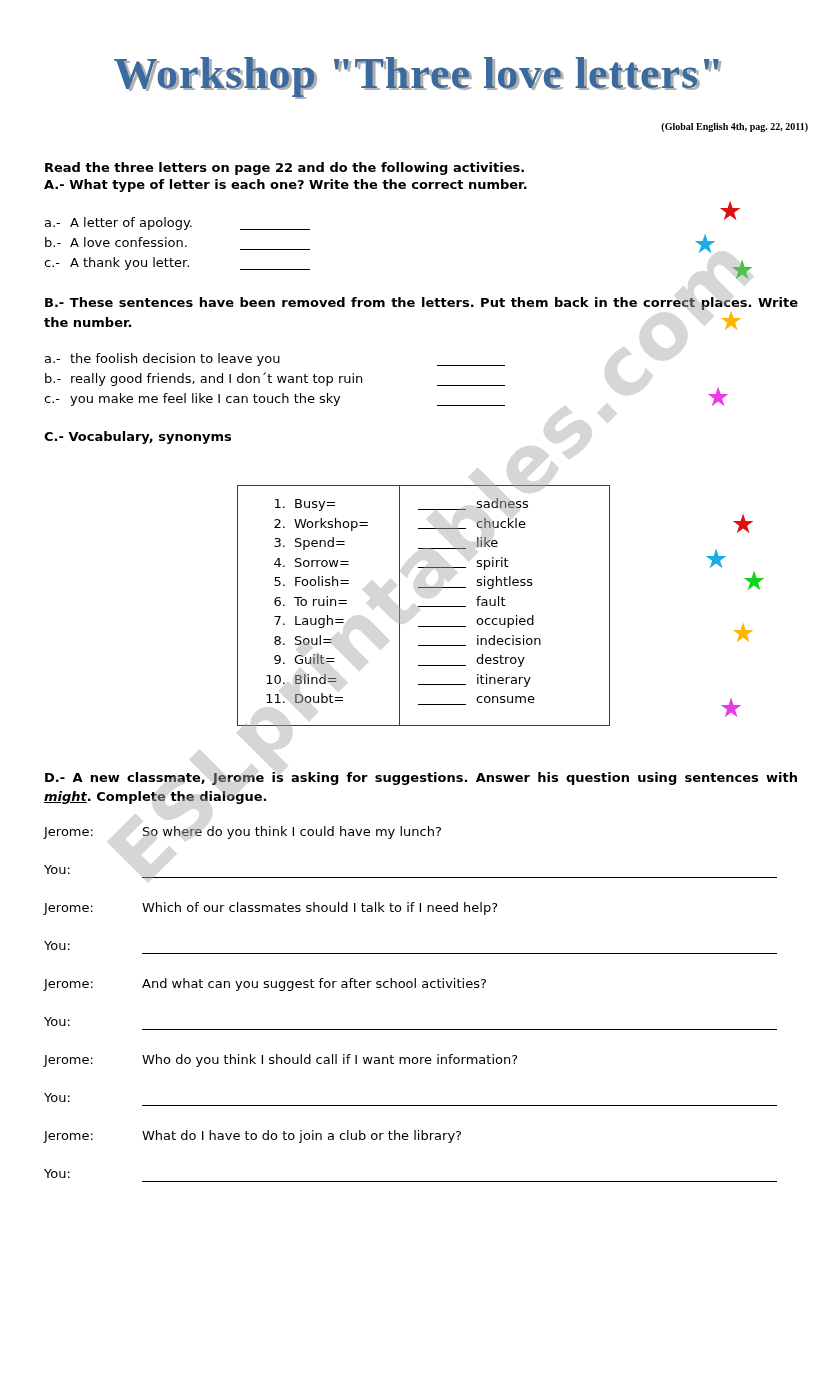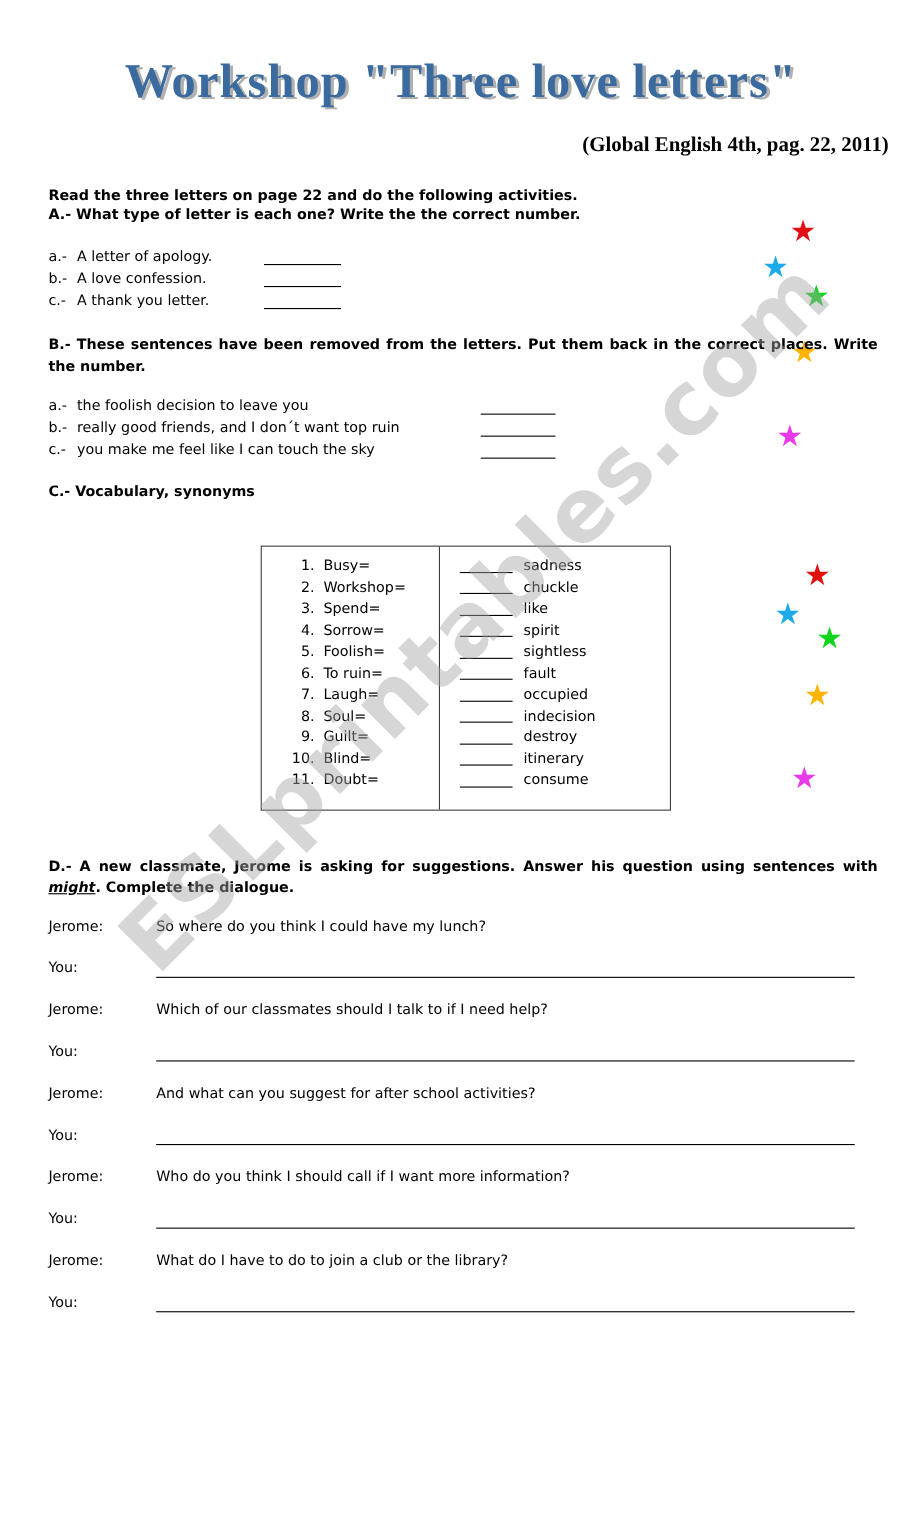--- a/index.html
+++ b/index.html
@@ -23,21 +23,21 @@
     color: #3a6a9e;
     text-shadow: 3px 2px 0 #b0b0b0;
     letter-spacing: 1px;
   }
   .source {
     margin-top: 22px;
     padding-right: 30px;
     text-align: right;
     font-family: "Liberation Serif", serif;
     font-weight: bold;
-    font-size: 19px;
+    font-size: 10px;
   }
   .content { padding: 0 40px 0 44px; position: relative; z-index: 2; }
   .intro { margin-top: 28px; font-weight: bold; }
   .sec-heading { font-weight: bold; line-height: 20px; }
   .h-a { }
   .h-b { margin-top: 20px; text-align: justify; }
   .h-c { margin-top: 18px; }
   .h-d { margin-top: 42px; text-align: justify; line-height: 19px; }
   .might { font-style: italic; text-decoration: underline; font-weight: bold; }
 

